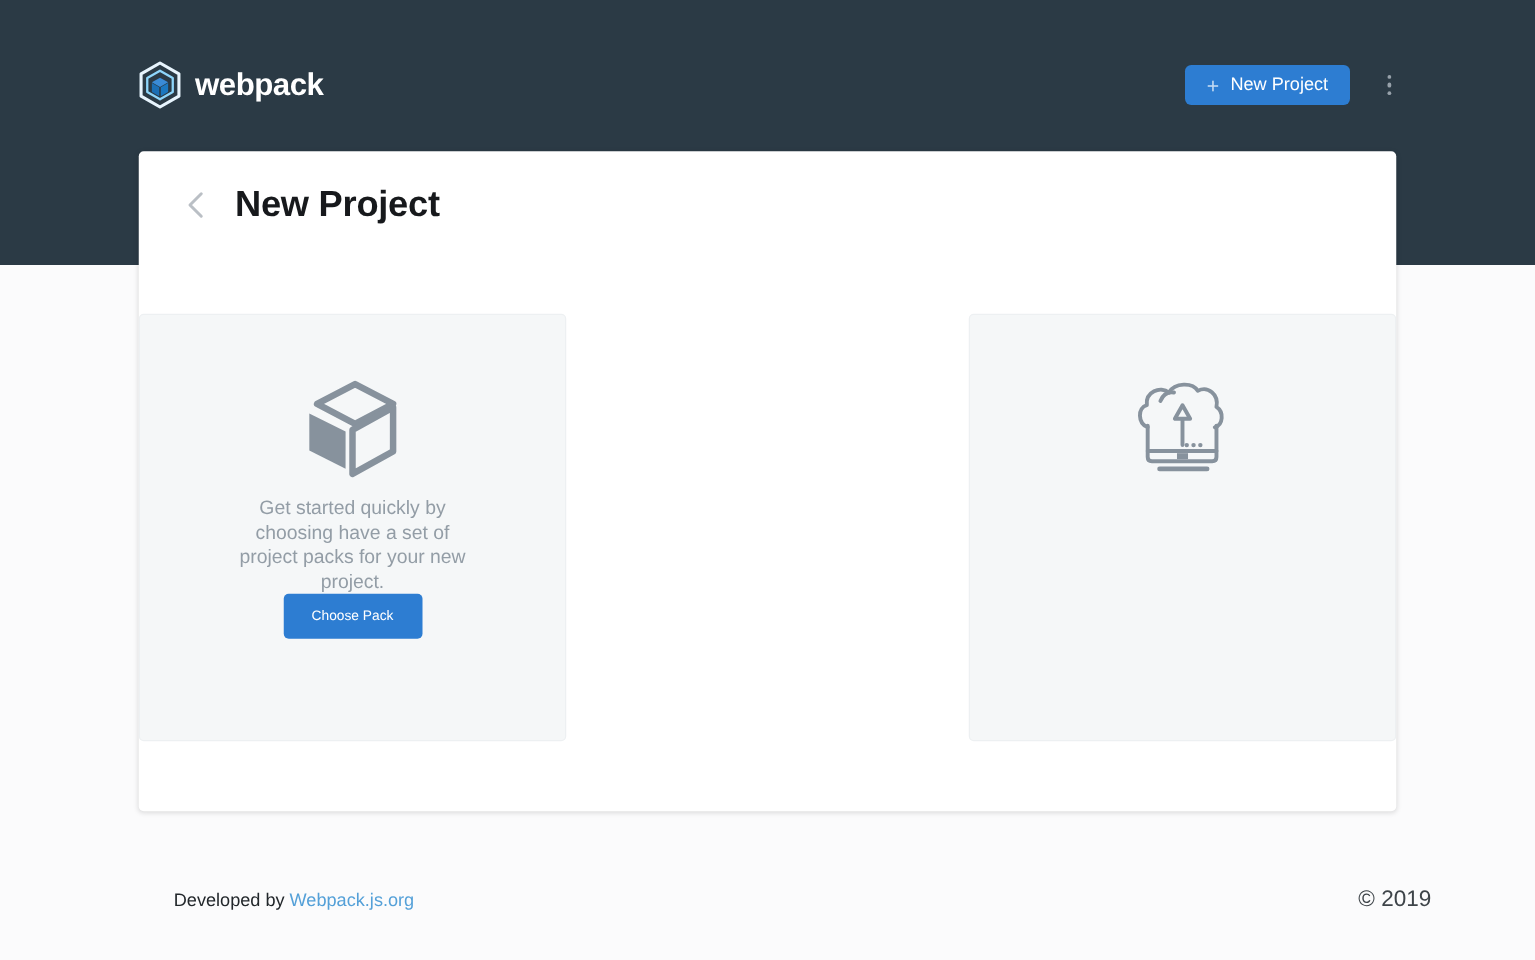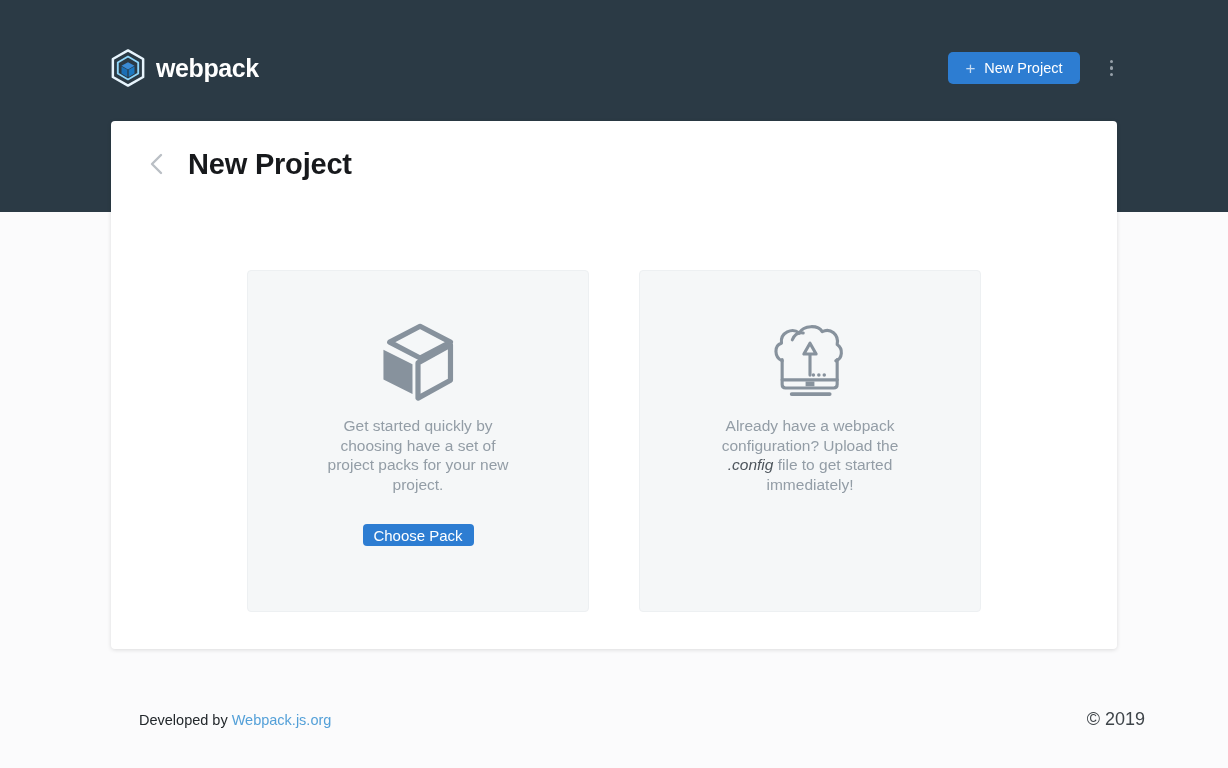--- a/index.html
+++ b/index.html
@@ -36,33 +36,33 @@
   .page-card {
     position:absolute; left:111px; top:121px; width:1006px; height:528px;
     background:#ffffff; border-radius:4px;
     box-shadow:0 1px 4px rgba(0,0,0,0.13);
   }
   .card-head { display:flex; align-items:center; padding:26px 0 0 37px; gap:23px; }
   .back-btn { display:flex; align-items:center; cursor:pointer; padding:4px 2px; }
   .card-title { font-size:29px; font-weight:600; color:#17191c; letter-spacing:-0.2px; line-height:34px; }
 
   
-  .panels { position:absolute; top:149px; left:0; width:100%; display:flex; justify-content:center; gap:50px; }
+  .panels { position:absolute; top:130px; left:0; width:100%; display:flex; justify-content:space-between; gap:50px; }
   .panel {
     width:342px; height:342px; background:#f5f7f8;
     border:1px solid #edf0f2; border-radius:4px;
     display:flex; flex-direction:column; align-items:center; padding-top:52px;
   }
   .panel-icon-box { height:76px; display:flex; align-items:center; justify-content:center; }
   .panel-text { margin-top:17px; font-size:15.5px; line-height:19.5px; color:#939da6; text-align:center; }
   .config-word { font-style:italic; color:#4d555c; }
   .panel-btn {
-    margin-top:30px; width:111px; height:22px;
+    width:111px; height:36px;
     background:#2d7dd2; border:none; border-radius:4px;
-    color:#fff; font-size:15px; font-weight:500; cursor:pointer; font-family:inherit;
+    color:#fff; font-size:11px; font-weight:500; cursor:pointer; font-family:inherit;
   }
 
   
   .footer {
     position:absolute; left:111px; width:1006px; top:709px;
     display:flex; justify-content:space-between; align-items:baseline;
     font-size:14.5px;
     margin-left:28px;
   }
   .dev { color:#22272b; }
@@ -139,26 +139,20 @@
           <path d="M9,80 L90,80"></path>
           <path d="M50,40 L50,73"></path>
           <path d="M50,26 L41,42 L59,42 Z" fill="#f5f7f8"></path>
           <circle cx="55" cy="73" r="2.6" fill="#87929d" stroke="none"></circle>
           <circle cx="63" cy="73" r="2.6" fill="#87929d" stroke="none"></circle>
           <circle cx="71" cy="73" r="2.6" fill="#87929d" stroke="none"></circle>
           <rect x="43.5" y="82.5" width="13" height="7" fill="#87929d" stroke="none"></rect>
           <path d="M23,101 L79,101" stroke-width="5.5"></path>
         </svg>
       </div>
-      <div class="panel-text">
-        <div>Already have a webpack</div>
-        <div>configuration? Upload the</div>
-        <div><span class="config-word">.config</span><span> file to get started</span></div>
-        <div>immediately!</div>
-      </div>
     </div>
 
   </div>
 </div>
 
 <div class="footer">
   <div class="dev">
     <span>Developed by</span><a>Webpack.js.org</a>
   </div>
   <div class="copyright">© 2019</div>

